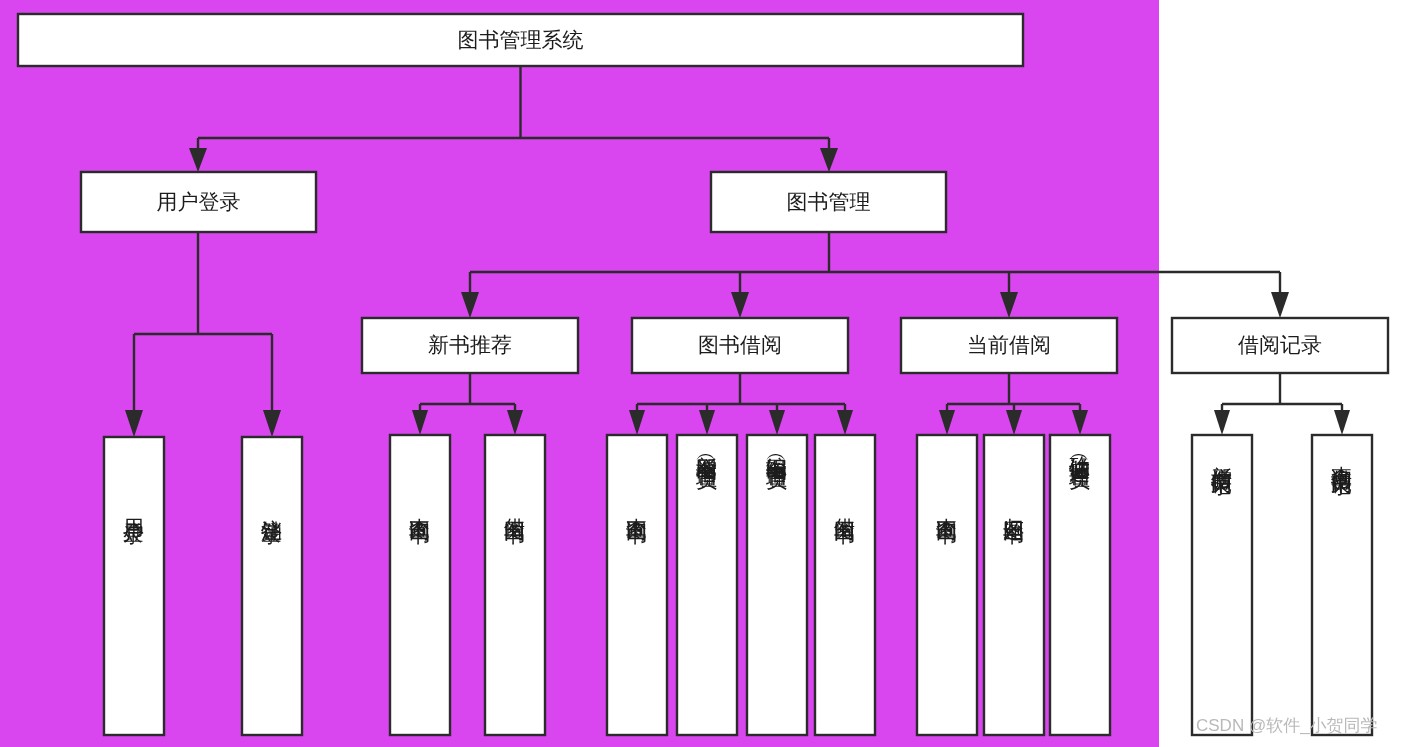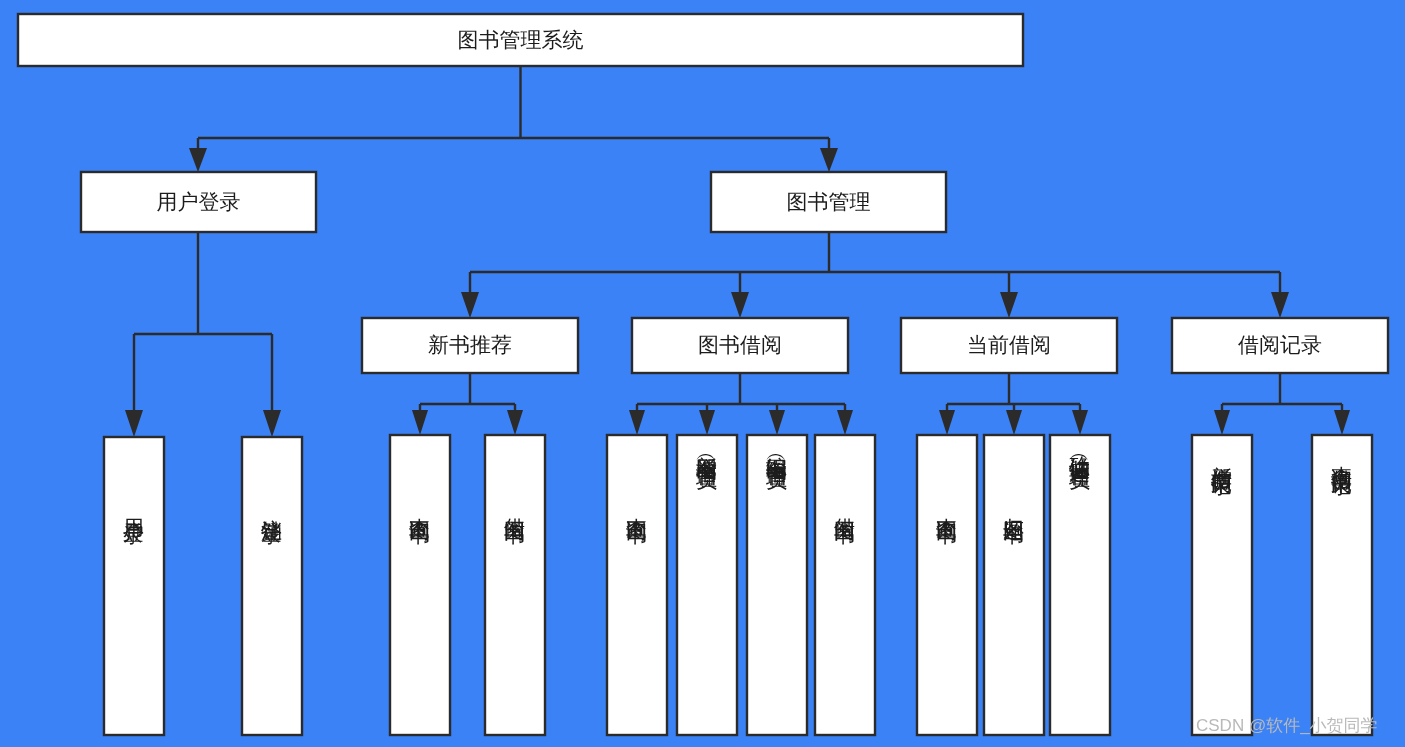--- a/index.html
+++ b/index.html
@@ -8,23 +8,23 @@
     background: #ffffff;
   }
   body {
     width: 1405px;
     height: 747px;
     font-family: "Liberation Sans", "DejaVu Sans", sans-serif;
     overflow: hidden;
   }
   #diagram-root {
     position: relative;
-    width: 1405px;
+    width: 1159px;
     height: 747px;
-    background: #3b82f6;
+    background: #d946ef;
     text-align: center;
   }
   svg.diagram-canvas {
     position: absolute;
     top: 0;
     left: 0;
     width: 1405px;
     height: 747px;
     display: block;
   }

